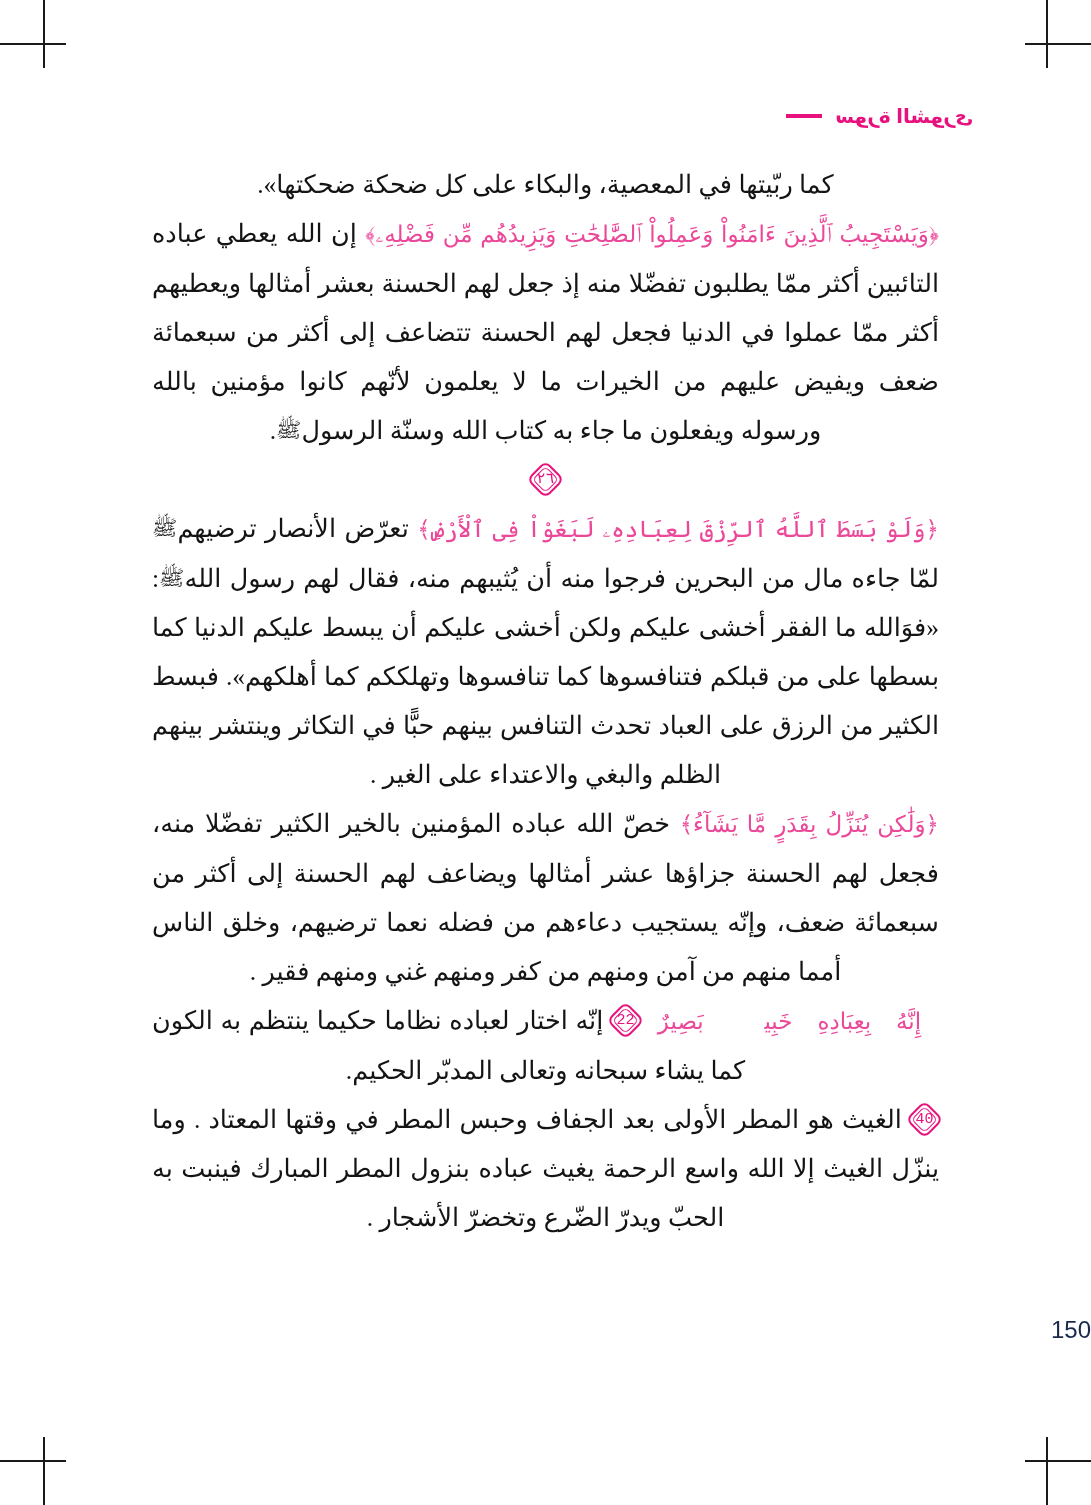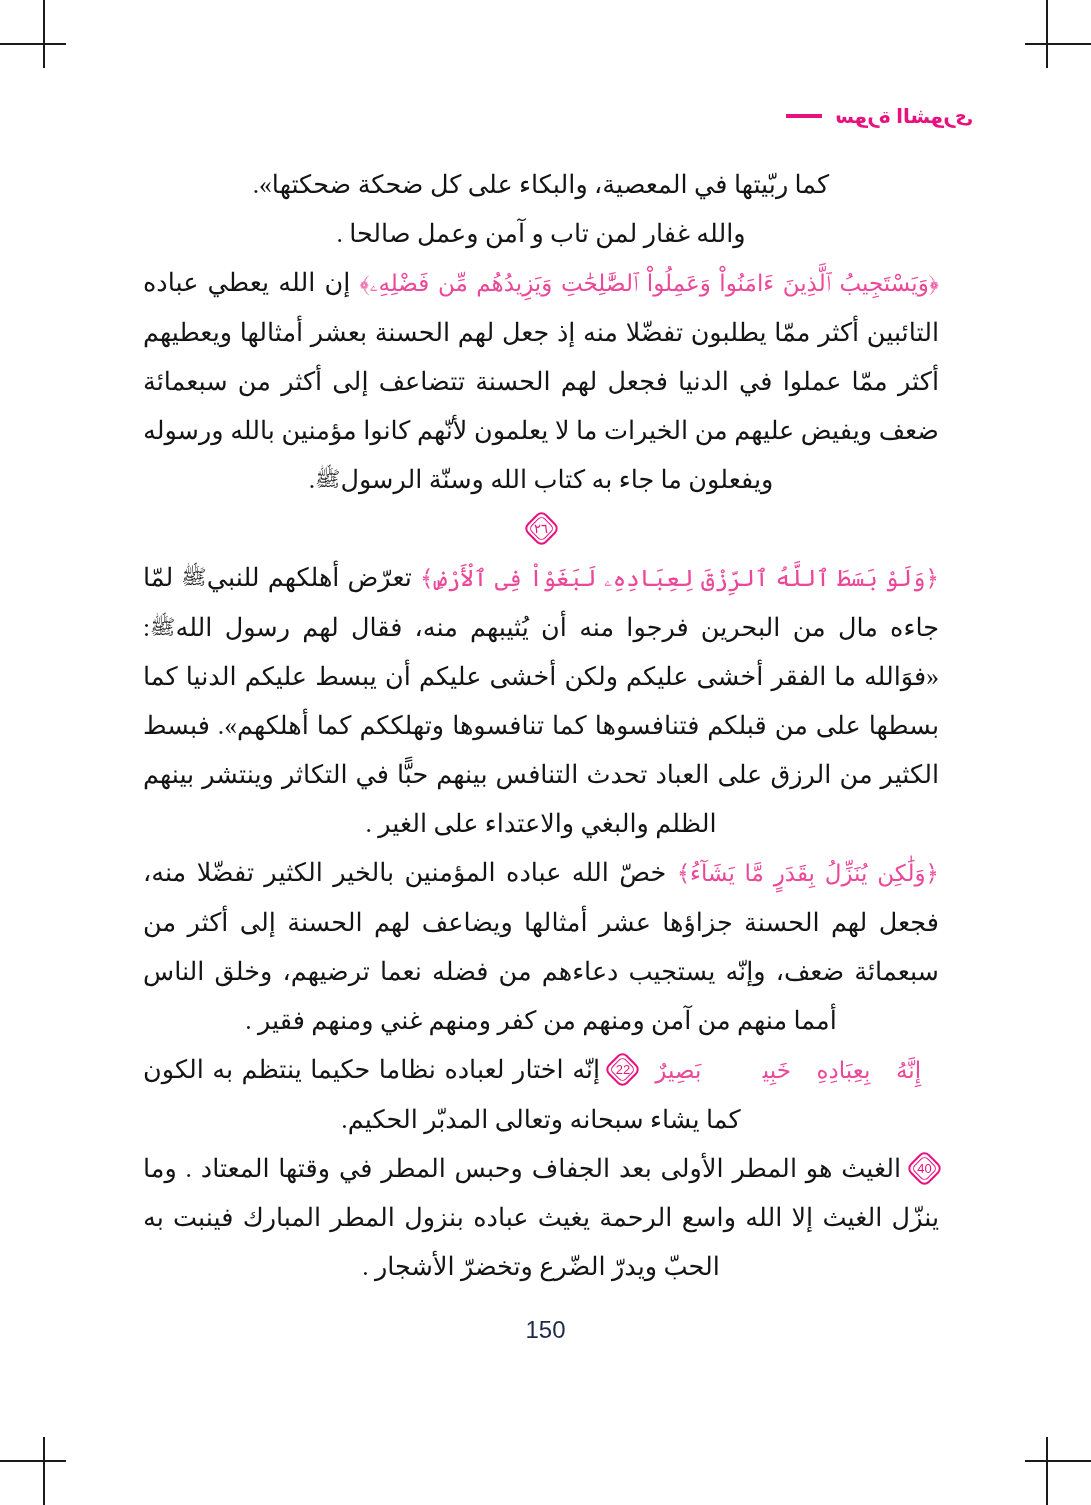--- a/index.html
+++ b/index.html
@@ -61,21 +61,21 @@
     width: 36px;
     height: 4px;
     background: #E8127F;
   }
 
   
   .content {
     position: absolute;
     top: 160px;
     right: 152px;
-    left: 143px;
+    left: 152px;
     direction: rtl;
     text-align: justify;
     text-align-last: center;
     color: #141414;
     font-size: 25.5px;
     line-height: 49px;
   }
 
   .para {
     margin: 0 0 0 0;
@@ -118,41 +118,41 @@
     border: 1px solid #E8127F;
     border-radius: 5px;
   }
   .ayah-num .n {
     position: absolute;
     inset: 0;
     display: flex;
     align-items: center;
     justify-content: center;
     color: #E8127F;
-    font-size: 13px;
+    font-size: 15px;
     line-height: 1;
-    font-family: Liberation Sans, sans-serif;
+    font-family: Liberation Mono, monospace;
   }
 
   
   .sallam {
     font-size: 21px;
     vertical-align: 2px;
     letter-spacing: 0;
   }
 
   .poem-sep { letter-spacing: 2px; }
 
   
   .folio {
     position: absolute;
     left: 0;
     right: 0;
     top: 1316px;
-    text-align: center;
+    text-align: right;
     font-size: 24px;
     color: #1b2a4a;
     font-family: "Liberation Sans", "DejaVu Sans", sans-serif;
     direction: ltr;
   }
 </style>
 </head>
 <body>
 
 <div class="page">
@@ -170,36 +170,33 @@
     <span class="header-title">سورة الشورى</span>
     <span class="header-rule"></span>
   </div>
 
   <div class="content">
 
     <p class="para all-center">
       <span>كما ربّيتها في المعصية، والبكاء على كل ضحكة ضحكتها».</span>
     </p>
 
-    <p class="para all-center">
-      <span>والله غفار لمن تاب و آمن وعمل صالحا .</span>
-    </p>
 
     <p class="para last-center">
       <span class="ayah">﴿وَيَسْتَجِيبُ ٱلَّذِينَ ءَامَنُواْ وَعَمِلُواْ ٱلصَّٰلِحَٰتِ وَيَزِيدُهُم مِّن فَضْلِهِۦ﴾</span>
       <span>إن الله يعطي عباده التائبين أكثر ممّا يطلبون تفضّلا منه إذ جعل لهم الحسنة بعشر أمثالها ويعطيهم أكثر ممّا عملوا في الدنيا فجعل لهم الحسنة تتضاعف إلى أكثر من سبعمائة ضعف ويفيض عليهم من الخيرات ما لا يعلمون لأنّهم كانوا مؤمنين بالله ورسوله ويفعلون ما جاء به كتاب الله وسنّة الرسول</span><span class="sallam">ﷺ</span><span>.</span>
     </p>
 
     <p class="para last-center">
       <span class="ayah-num"><span class="rosette"></span><span class="n">٢٦</span></span>
     </p>
 
     <p class="para last-center">
       <span class="ayah">﴿وَلَوْ بَسَطَ ٱللَّهُ ٱلرِّزْقَ لِعِبَادِهِۦ لَبَغَوْاْ فِى ٱلْأَرْضِ﴾</span>
-      <span>تعرّض أهلكهم للنبي</span><span class="sallam">ﷺ</span>
+      <span>تعرّض الأنصار ترضيهم</span><span class="sallam">ﷺ</span>
       <span>لمّا جاءه مال من البحرين فرجوا منه أن يُثيبهم منه، فقال لهم رسول الله</span><span class="sallam">ﷺ</span><span>: «فوَالله ما الفقر أخشى عليكم ولكن أخشى عليكم أن يبسط عليكم الدنيا كما بسطها على من قبلكم فتنافسوها كما تنافسوها وتهلككم كما أهلكهم». فبسط الكثير من الرزق على العباد تحدث التنافس بينهم حبًّا في التكاثر وينتشر بينهم الظلم والبغي والاعتداء على الغير .</span>
     </p>
 
     <p class="para last-center">
       <span class="ayah">﴿وَلَٰكِن يُنَزِّلُ بِقَدَرٍ مَّا يَشَآءُ﴾</span>
       <span>خصّ الله عباده المؤمنين بالخير الكثير تفضّلا منه، فجعل لهم الحسنة جزاؤها عشر أمثالها ويضاعف لهم الحسنة إلى أكثر من سبعمائة ضعف، وإنّه يستجيب دعاءهم من فضله نعما ترضيهم، وخلق الناس أمما منهم من آمن ومنهم من كفر ومنهم غني ومنهم فقير .</span>
     </p>
 
 
     <p class="para last-center">

